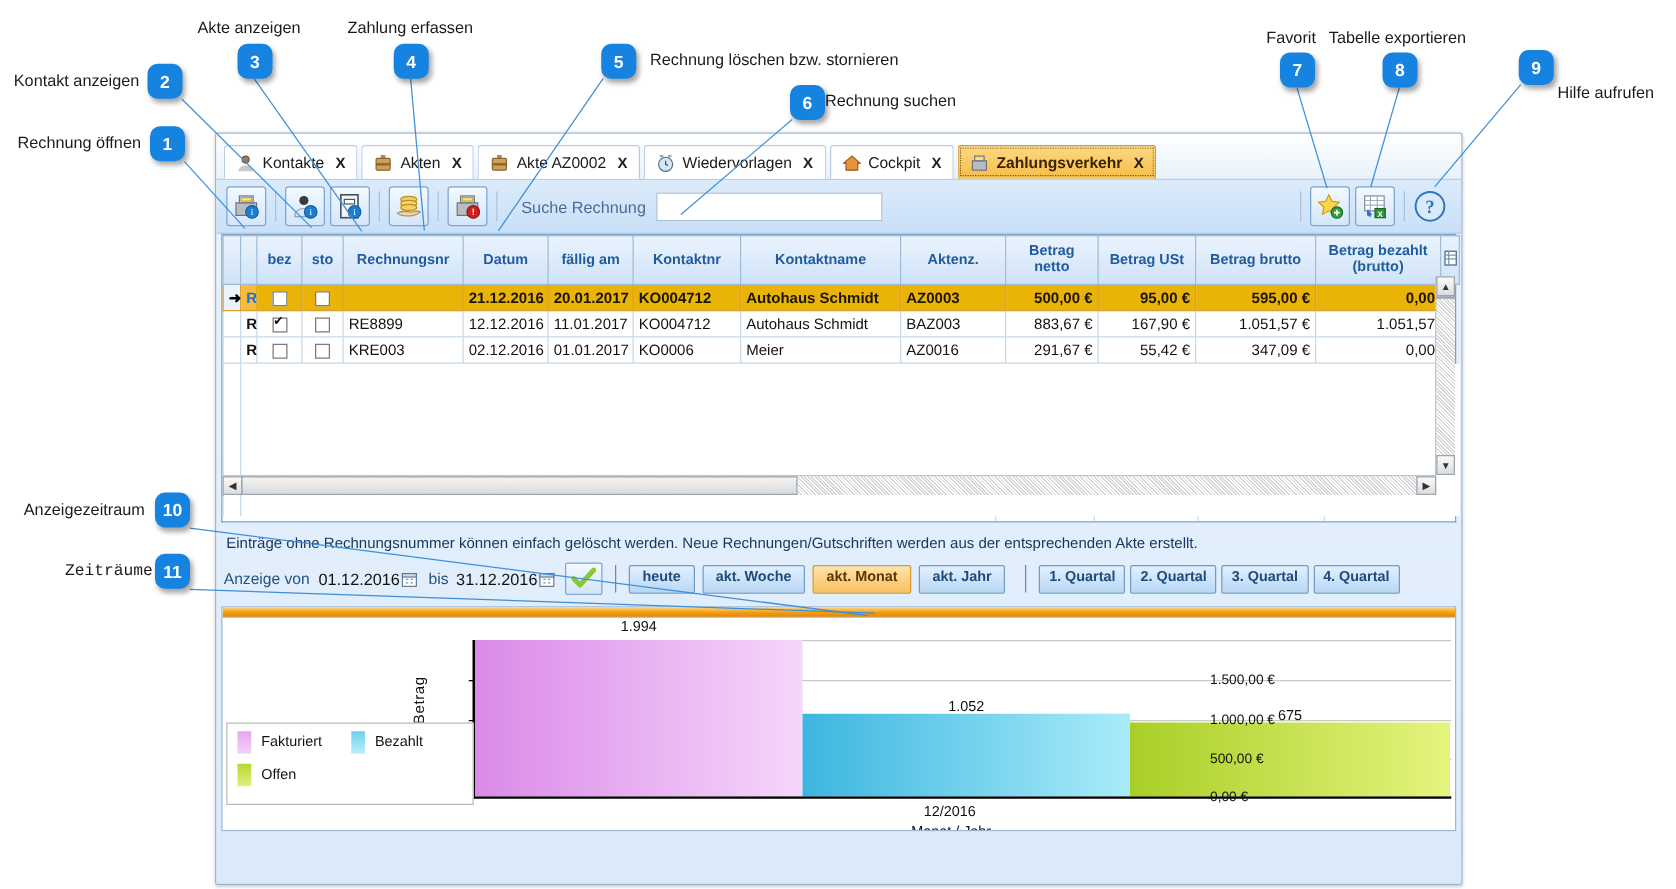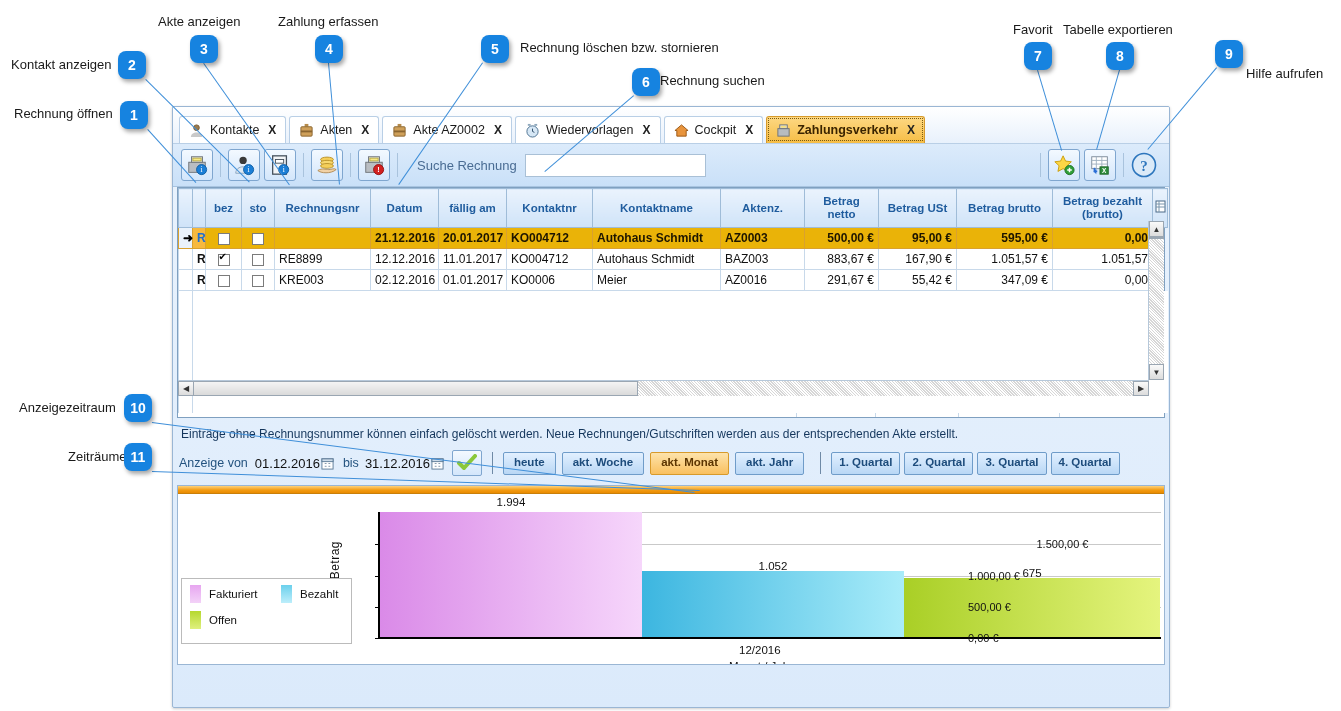--- a/index.html
+++ b/index.html
@@ -109,21 +109,21 @@
   .vbar{width:1px;height:22px;background:#6f8aa6;margin:0 10px;}
   .pbtn{height:21px;padding:0 10px;border:1px solid #6f9cc9;border-radius:2px;
     background:linear-gradient(180deg,#e2f0ff 0%,#b9d7f5 100%);
     font-size:11.5px;font-weight:bold;color:#1d4c7c;margin-right:6px;line-height:19px;}
   .pbtn.on{background:linear-gradient(180deg,#fde3ab,#f9c05f);border-color:#d79a2b;color:#5c3500;}
   .pbtn.q{padding:0 7px;margin-right:4px;}
 
   
   .chartpanel{margin:9px 4px 0 4px;border:1px solid #9ab6d4;background:#fff;height:178px;position:relative;overflow:hidden;}
   .chartbar-top{height:7px;background:linear-gradient(180deg,#ffd27a 0%,#f29a10 60%,#e98a00 100%);border-bottom:1px solid #c97f09;}
-  .legendbox{position:absolute;left:3px;top:92px;width:171px;height:66px;background:#fff;
+  .legendbox{position:absolute;left:3px;top:92px;width:198px;height:66px;background:#fff;
     border:1px solid #bbb;font-size:11.5px;color:#111;padding:6px 0 0 8px;box-sizing:border-box;}
   .lgrow{display:flex;align-items:center;margin-bottom:8px;}
   .swatch{width:11px;height:18px;display:inline-block;margin-right:8px;}
   .ylabel{position:absolute;left:150px;top:55px;writing-mode:vertical-rl;transform:rotate(180deg);
     font-size:12px;color:#111;letter-spacing:.5px;}
   .ytick{position:absolute;right:0;font-size:11px;color:#111;white-space:nowrap;transform:translateY(-50%);}
   .xlab{position:absolute;font-size:11.5px;color:#111;}
   .barlabel{position:absolute;font-size:11.5px;color:#111;transform:translateX(-50%);}
 </style>
 </head>
@@ -464,21 +464,21 @@
       <div style="position:absolute;left:264px;bottom:2px;width:262px;height:66px;
                   background:linear-gradient(90deg,#3cb6e0 0%,#a9ecf9 100%);"></div>
       <div style="position:absolute;left:526px;bottom:2px;width:256px;height:59px;
                   background:linear-gradient(90deg,#a9cf26 0%,#e5f47e 100%);"></div>
     </div>
 
     <div class="barlabel" style="left:333px;top:10px;">1.994</div>
     <div class="barlabel" style="left:595px;top:74px;">1.052</div>
     <div class="barlabel" style="left:854px;top:81px;">675</div>
 
-    <div class="ytick" style="top:57.75px;width:196px;padding-right:7px;box-sizing:border-box;text-align:center;">1.500,00 €</div>
+    <div class="ytick" style="top:57.75px;width:196px;padding-right:7px;box-sizing:border-box;">1.500,00 €</div>
     <div class="ytick" style="top:89.5px;width:196px;padding-right:7px;box-sizing:border-box;">1.000,00 €</div>
     <div class="ytick" style="top:121.25px;width:196px;padding-right:7px;box-sizing:border-box;">500,00 €</div>
     <div class="ytick" style="top:152px;width:196px;padding-right:7px;box-sizing:border-box;">0,00 €</div>
 
     <div class="ylabel">Betrag</div>
 
     <div class="xlab" style="left:561px;top:158px;">12/2016</div>
     <div class="xlab" style="left:551px;top:174px;">Monat / Jahr</div>
 
     <div class="legendbox">
@@ -520,16 +520,16 @@
     <div class="badge" style="left: 1024px; top: 42px;">7</div>
     <div class="callout-label" style="left: 1063px; top: 22px;">Tabelle exportieren</div>
     <div class="lead" style="left: 1120px; top: 70px; width: 83.2406px; transform: rotate(106.04deg);"></div>
     <div class="badge" style="left: 1106px; top: 42px;">8</div>
     <div class="callout-label" style="left: 1246px; top: 66px;">Hilfe aufrufen</div>
     <div class="lead" style="left: 1217px; top: 68px; width: 107.168px; transform: rotate(130.079deg);"></div>
     <div class="badge" style="left: 1215px; top: 40px;">9</div>
     <div class="callout-label" style="left: 19px; top: 400px;">Anzeigezeitraum</div>
     <div class="lead" style="left: 152px; top: 422px; width: 546.502px; transform: rotate(7.35909deg);"></div>
     <div class="badge" style="left: 124px; top: 394px;">10</div>
-    <div class="callout-label" style="left: 68px; top: 449px;">Zeiträume</div>
+    <div class="callout-label" style="left: 52px; top: 449px; font-family: Liberation Mono, monospace;">Zeiträume</div>
     <div class="lead" style="left: 152px; top: 471px; width: 548.329px; transform: rotate(1.98574deg);"></div>
     <div class="badge" style="left: 124px; top: 443px;">11</div>
   </div>
 
 </body></html>

